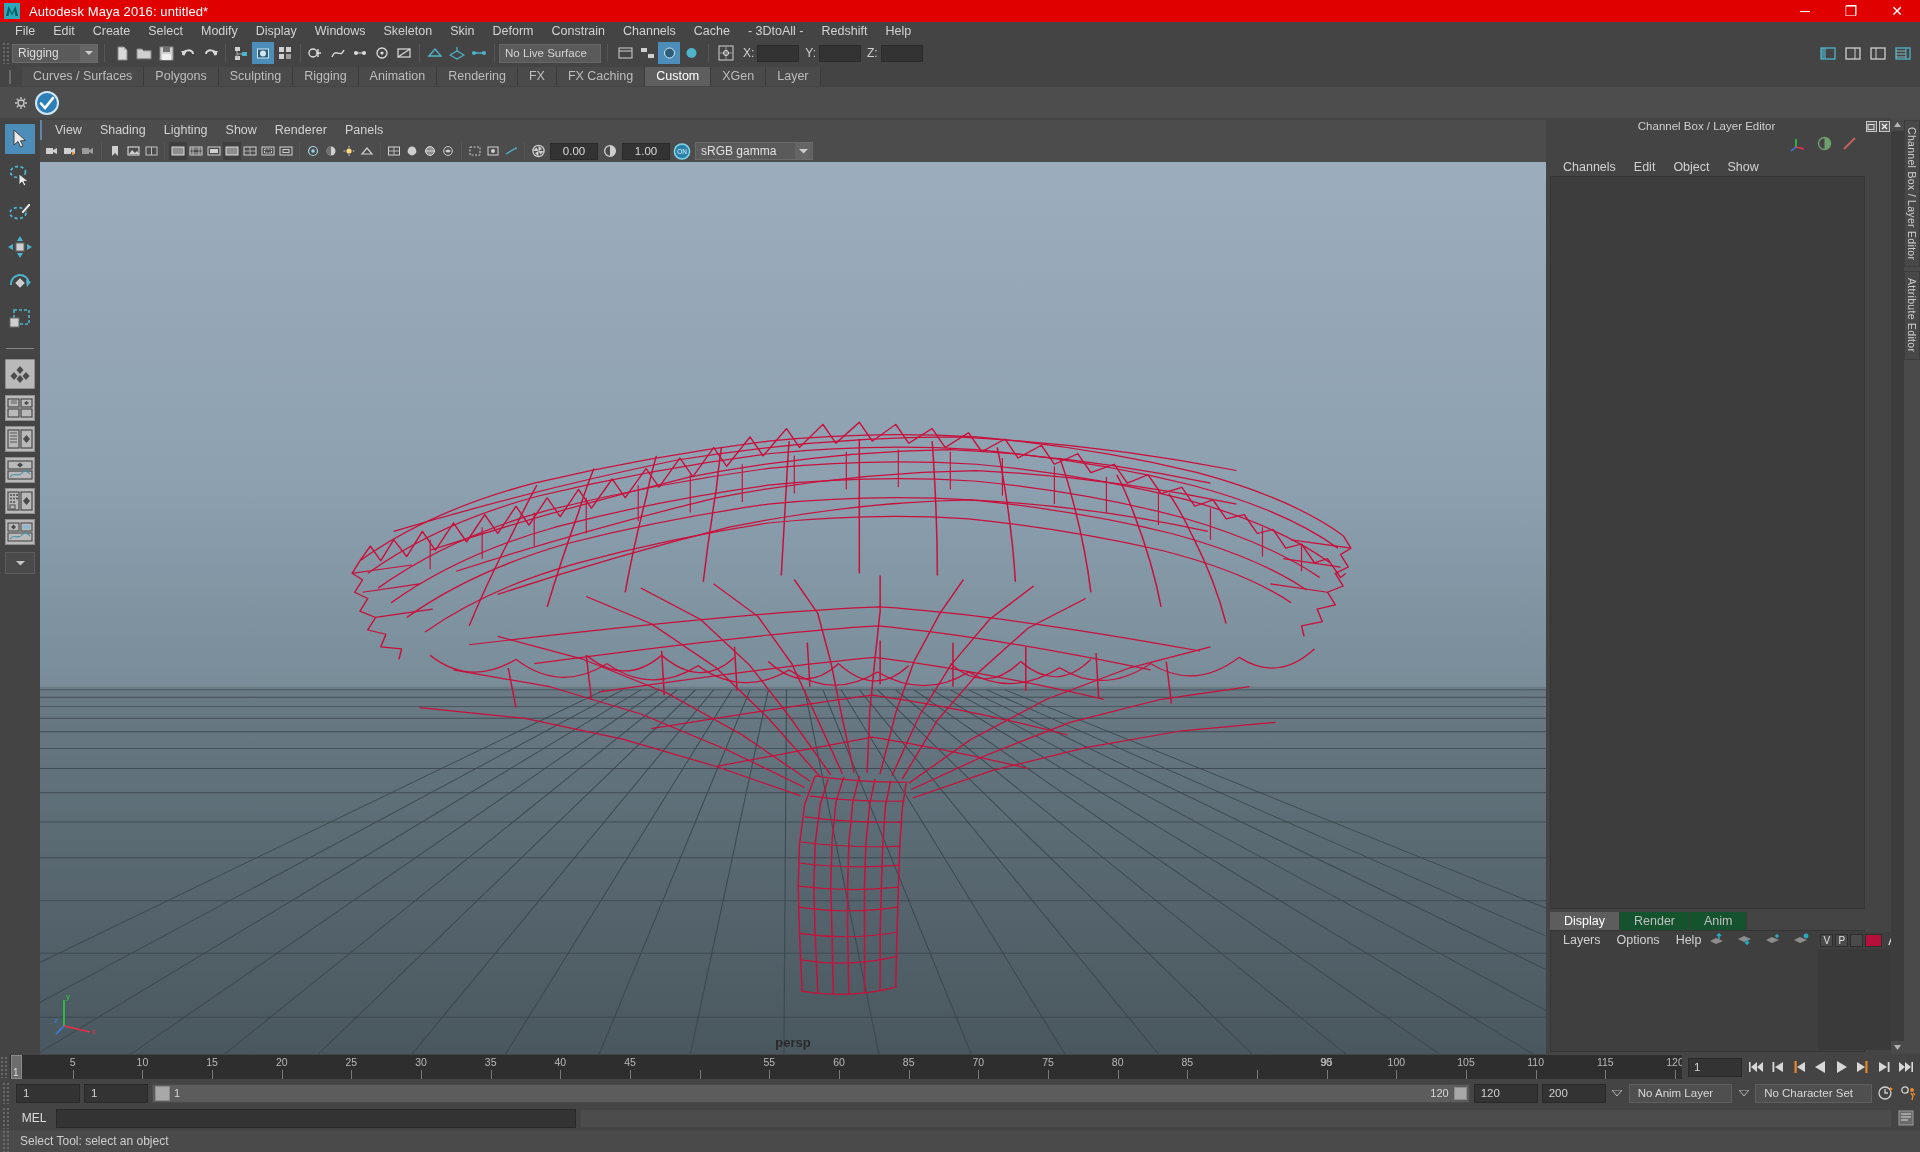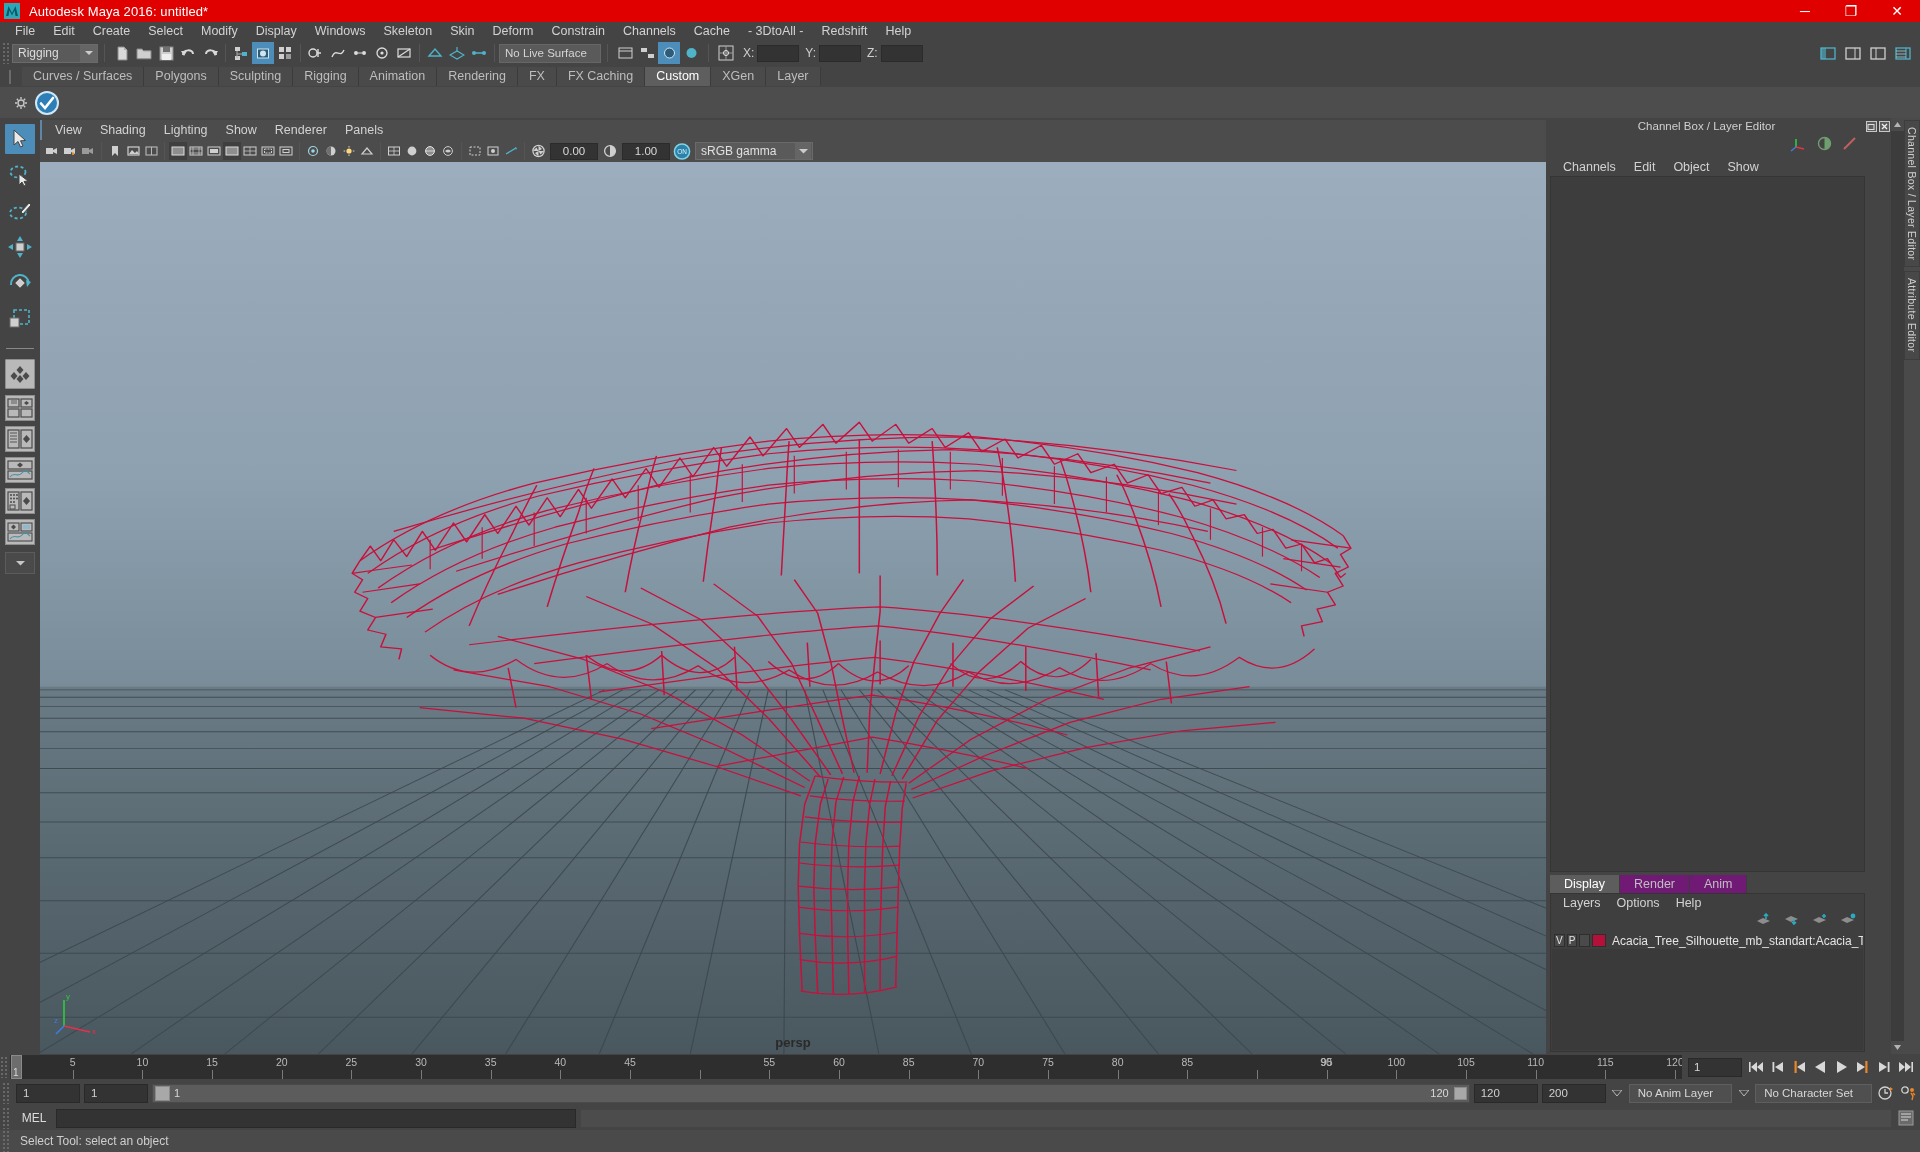--- a/index.html
+++ b/index.html
@@ -99,25 +99,25 @@
   .rp-header { height: 16px; display: flex; align-items: center; font-size: 11.5px; color: #cfcfcf; }
   .dots { flex: 1; height: 1px; background-image: radial-gradient(circle, #6e6e6e .9px, transparent 1px);
      background-size: 3px 3px; margin: 0 6px; }
   .rp-hbtn { width: 13px; height: 13px; display: flex; align-items: center; justify-content: center;
      color: #d0d0d0; font-size: 10px; }
   .cb-icons { height: 22px; display: flex; align-items: center; justify-content: flex-end; padding-right: 34px; gap: 10px; }
   .cb-menubar { height: 18px; display: flex; align-items: flex-end; padding-left: 6px; }
   .cb-menubar span { font-size: 12.5px; color: #d2d2d2; padding: 0 9px; }
   .cb-body { flex: 1; background: #3d3d3d; border: 1px solid #353535; margin: 2px 26px 2px 2px; min-height: 0; }
   .layer-tabs { height: 19px; display: flex; align-items: flex-end; padding-left: 2px; margin-right: 26px; }
-  .ltab { height: 18px; line-height: 18px; padding: 0 14px; font-size: 12.5px; color: #bfbfbf; background: #701a75;
+  .ltab { height: 18px; line-height: 18px; padding: 0 14px; font-size: 12.5px; color: #bfbfbf; background: #14532d;
      border-right: 1px solid #3b3b3b; }
   .ltab.active { background: #5d5d5d; color: #ffffff; }
   .layer-panel { flex: 0 0 auto; margin: 0 26px 2px 2px; background: #3f3f3f; border: 1px solid #353535;
-     display: flex; flex-direction: column; }
+     display: flex; flex-direction: row; }
   .layer-menubar { height: 17px; display: flex; align-items: center; padding-left: 4px; }
   .layer-menubar span { font-size: 12.5px; color: #d2d2d2; padding: 0 8px; }
   .layer-btns { height: 20px; display: flex; align-items: center; justify-content: flex-end; padding-right: 8px; gap: 12px; }
   .layer-list { height: 118px; background: #3a3a3a; margin: 1px; }
   .layer-row { height: 17px; display: flex; align-items: center; background: #3f3f3f; padding-left: 2px; gap: 2px; }
   .lbox { width: 13px; height: 13px; background: #4a4a4a; border: 1px solid #2e2e2e; font-size: 10px;
      color: #e2e2e2; display: flex; align-items: center; justify-content: center; }
   .lswatch { width: 17px; height: 13px; border: 1px solid #2e2e2e; }
   .lname { font-size: 12px; color: #e4e4e4; margin-left: 4px; white-space: nowrap; overflow: hidden; }
 

